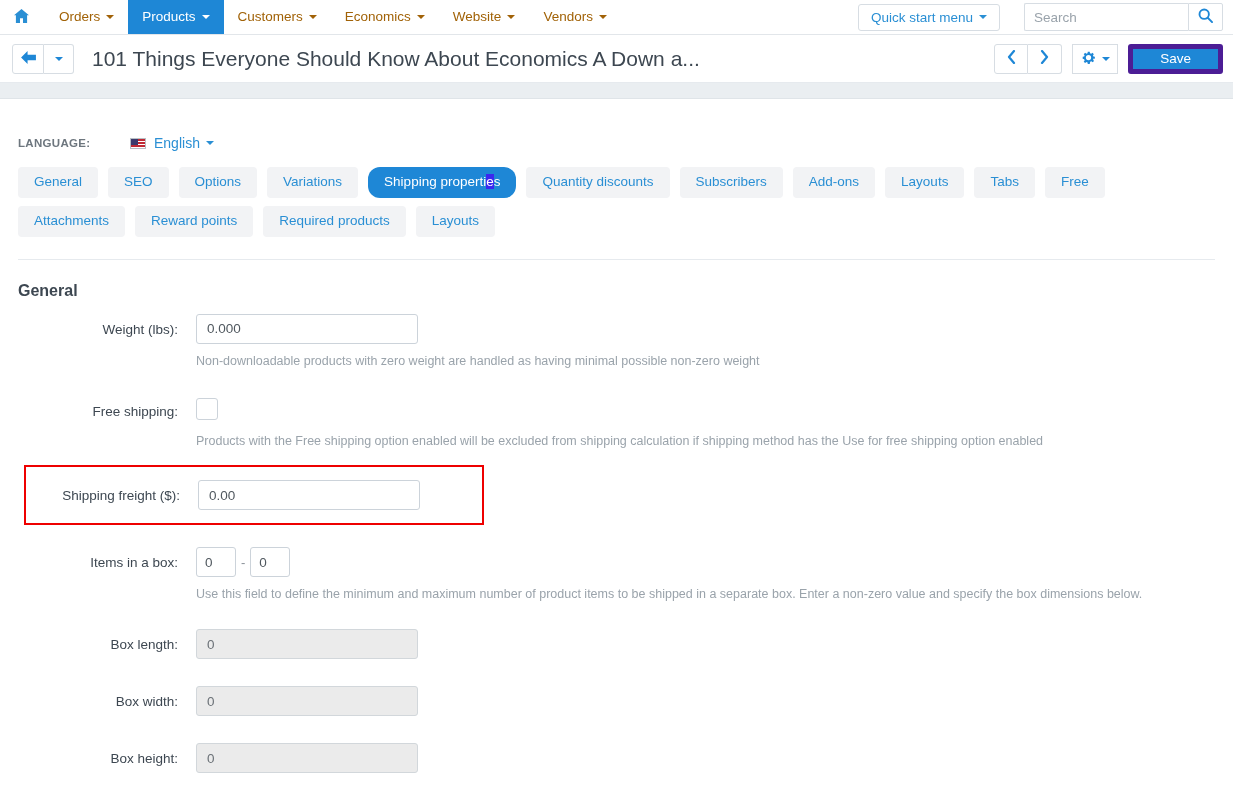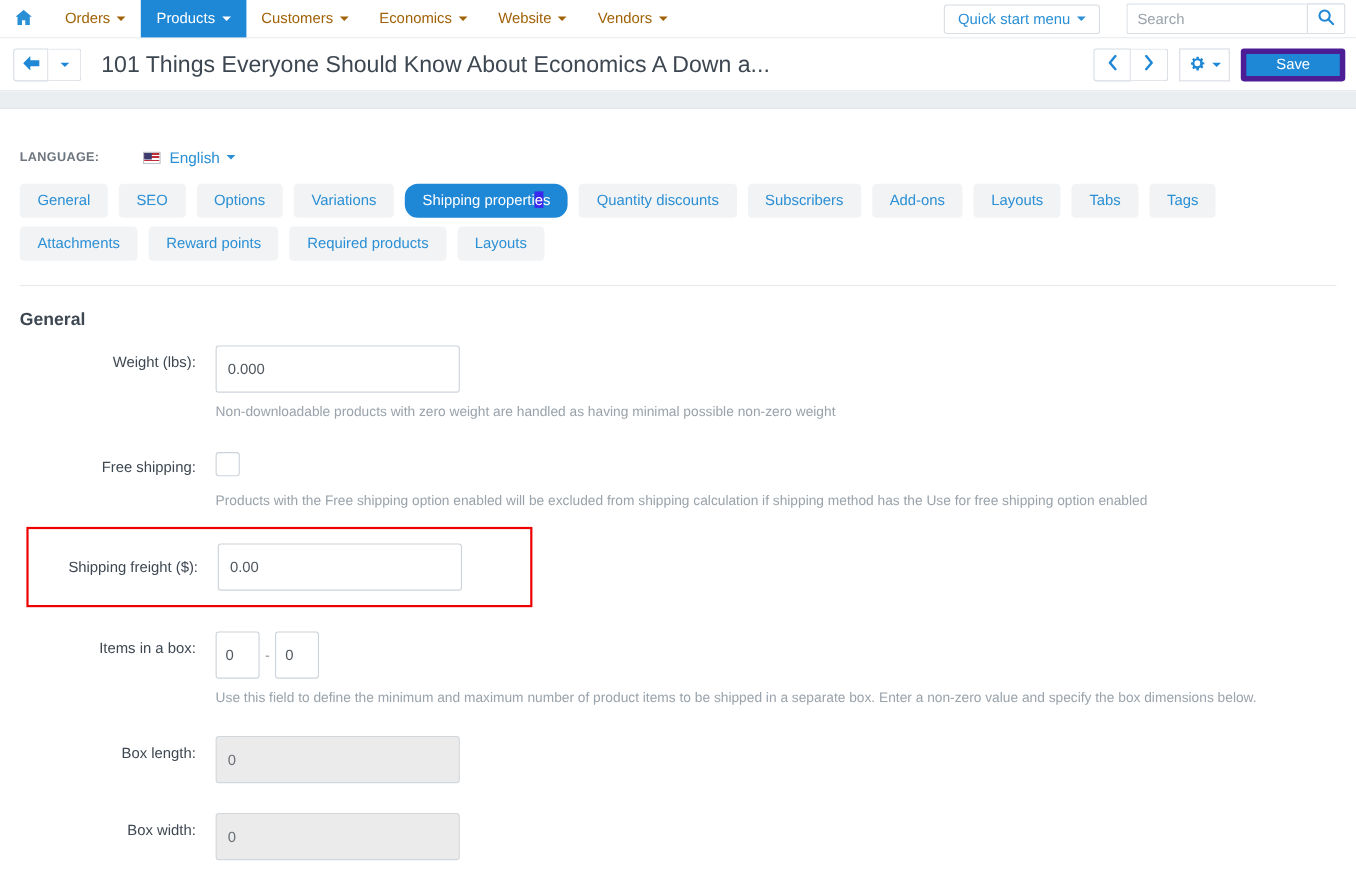--- a/index.html
+++ b/index.html
@@ -226,21 +226,21 @@
     padding-right: 18px;
     padding-top: 8px;
     font-size: 13.5px;
     color: #3d4751;
     white-space: nowrap;
   }
   .form-field { flex: 1; }
   .txt {
     border: 1px solid #ccd3da;
     border-radius: 3px;
-    height: 43px;
+    height: 30px;
     padding: 4px 10px;
     font-size: 13.5px;
     color: #50585f;
     font-family: "Liberation Sans", sans-serif;
     outline: none;
     background: #fff;
   }
   .txt.wide { width: 222px; }
   .txt.mini { width: 40px; padding: 4px 8px; }
   .txt.disabled { background: #ebebeb; color: #6b7177; border-color: #d2d7db; }
@@ -411,21 +411,21 @@
     <div class="tab">Options</div>
     <div class="tab">Variations</div>
     <div class="tab active">
       <span>Shipping properti<span class="sel">e</span>s</span>
     </div>
     <div class="tab">Quantity discounts</div>
     <div class="tab">Subscribers</div>
     <div class="tab">Add-ons</div>
     <div class="tab">Layouts</div>
     <div class="tab">Tabs</div>
-    <div class="tab">Tags</div>
+    <div class="tab">Free</div>
     <div class="tab">Attachments</div>
     <div class="tab">Reward points</div>
     <div class="tab">Required products</div>
     <div class="tab">Layouts</div>
   </div>
 
   <div class="divider"></div>
 
   <div class="section-title">General</div>
 

